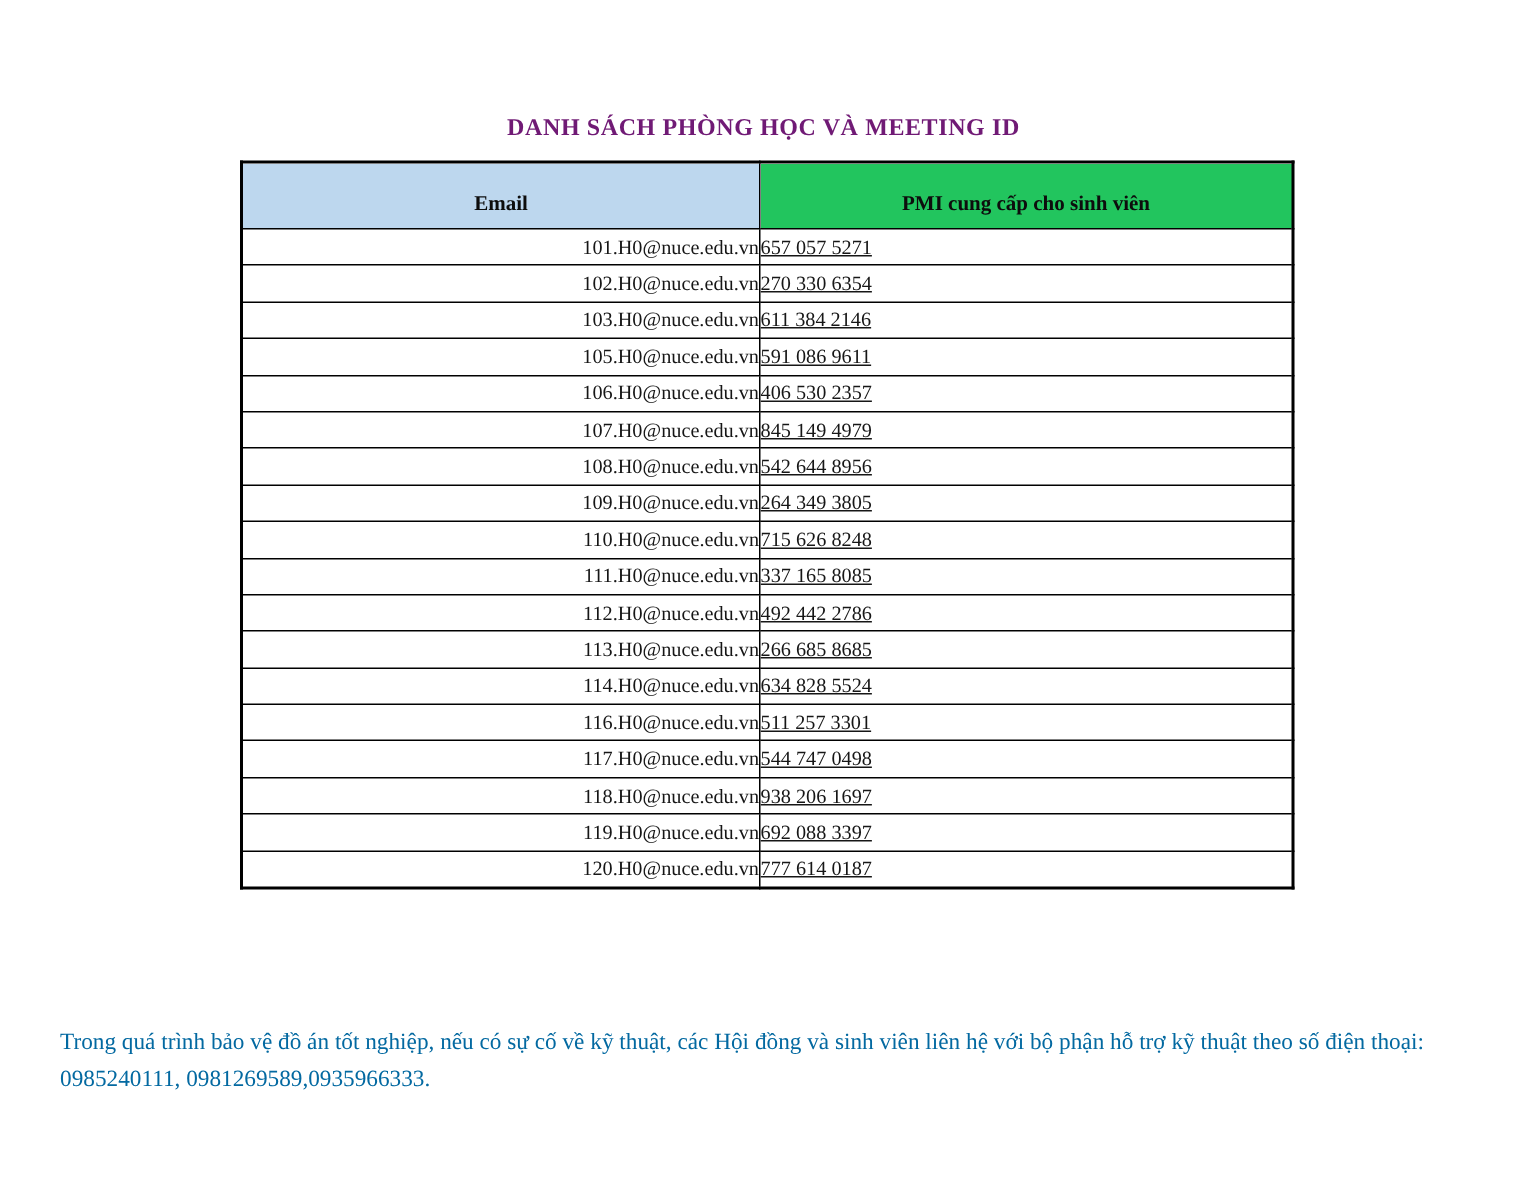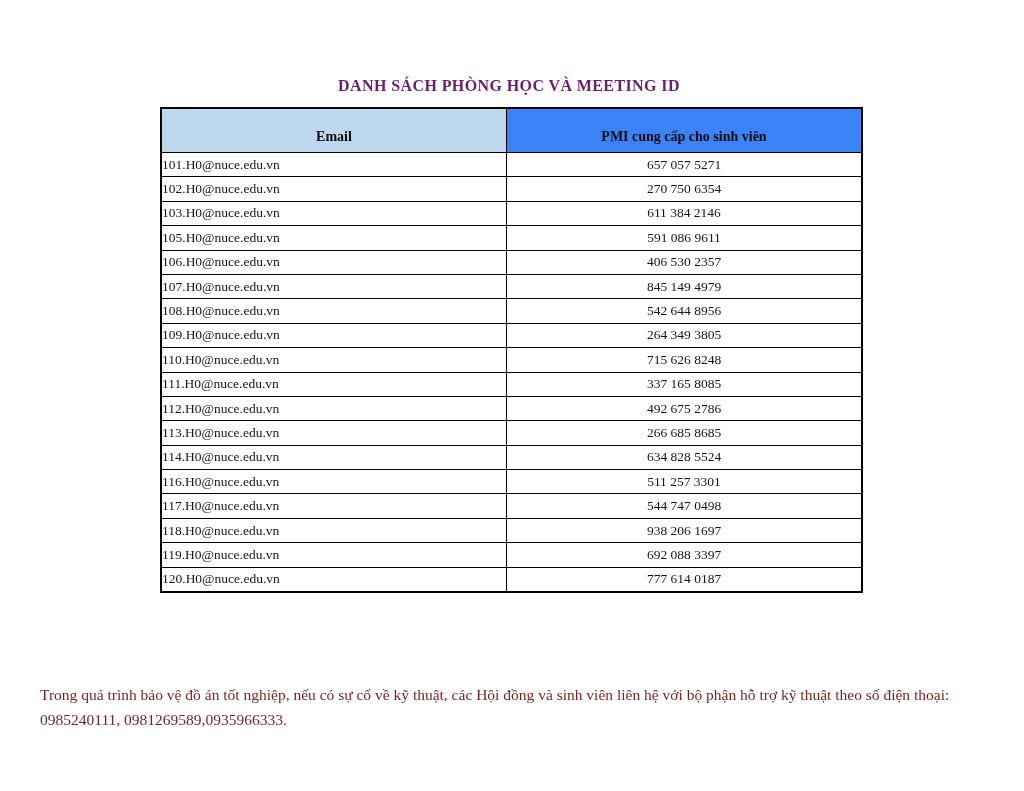--- a/index.html
+++ b/index.html
@@ -51,22 +51,22 @@
   }
   th.col-email { width: 344px; padding-right: 106px; }
   th.col-pmi   { width: 354px; }
   table.meeting td {
     height: 23.4px;
     font-size: 13.5px;
     padding: 0;
     vertical-align: middle;
     color: #161616;
   }
-  td.cell-email { text-align: left; padding-left: 5px; }
-  td.cell-pmi   { text-align: center; }
+  td.cell-email { text-align: right; padding-left: 5px; }
+  td.cell-pmi   { text-align: left; text-decoration: underline; }
   .footer-note {
     position: absolute;
     left: 40px;
     top: 666px;
     width: 952px;
     font-size: 15.5px;
     line-height: 25px;
     color: #36506C;
   }
   .footer-note .line { display: block; }
@@ -75,31 +75,31 @@
 <body>
 
 <div class="page">
 
   <h1 class="doc-title">DANH SÁCH PHÒNG HỌC VÀ MEETING ID</h1>
 
   <table class="meeting">
     <thead>
       <tr>
         <th class="col-email" style="background: rgb(189, 215, 238);">Email</th>
-        <th class="col-pmi" style="background: #3b82f6;">PMI cung cấp cho sinh viên</th>
+        <th class="col-pmi" style="background: #22c55e;">PMI cung cấp cho sinh viên</th>
       </tr>
     </thead>
     <tbody>
         <tr>
           <td class="cell-email">101.H0@nuce.edu.vn</td>
           <td class="cell-pmi">657 057 5271</td>
         </tr>
         <tr>
           <td class="cell-email">102.H0@nuce.edu.vn</td>
-          <td class="cell-pmi">270 750 6354</td>
+          <td class="cell-pmi">270 330 6354</td>
         </tr>
         <tr>
           <td class="cell-email">103.H0@nuce.edu.vn</td>
           <td class="cell-pmi">611 384 2146</td>
         </tr>
         <tr>
           <td class="cell-email">105.H0@nuce.edu.vn</td>
           <td class="cell-pmi">591 086 9611</td>
         </tr>
         <tr>
@@ -121,21 +121,21 @@
         <tr>
           <td class="cell-email">110.H0@nuce.edu.vn</td>
           <td class="cell-pmi">715 626 8248</td>
         </tr>
         <tr>
           <td class="cell-email">111.H0@nuce.edu.vn</td>
           <td class="cell-pmi">337 165 8085</td>
         </tr>
         <tr>
           <td class="cell-email">112.H0@nuce.edu.vn</td>
-          <td class="cell-pmi">492 675 2786</td>
+          <td class="cell-pmi">492 442 2786</td>
         </tr>
         <tr>
           <td class="cell-email">113.H0@nuce.edu.vn</td>
           <td class="cell-pmi">266 685 8685</td>
         </tr>
         <tr>
           <td class="cell-email">114.H0@nuce.edu.vn</td>
           <td class="cell-pmi">634 828 5524</td>
         </tr>
         <tr>
@@ -154,18 +154,18 @@
           <td class="cell-email">119.H0@nuce.edu.vn</td>
           <td class="cell-pmi">692 088 3397</td>
         </tr>
         <tr>
           <td class="cell-email">120.H0@nuce.edu.vn</td>
           <td class="cell-pmi">777 614 0187</td>
         </tr>
       </tbody>
   </table>
 
-  <p class="footer-note" style="color: #7f1d1d;">
+  <p class="footer-note" style="color: #0369a1;">
     <span class="line">Trong quá trình bảo vệ đồ án tốt nghiệp, nếu có sự cố về kỹ thuật, các Hội đồng và sinh viên liên hệ với bộ phận hỗ trợ kỹ thuật theo số điện thoại:</span>
     <span class="line">0985240111, 0981269589,0935966333.</span>
   </p>
 
 </div>
 
 </body></html>

